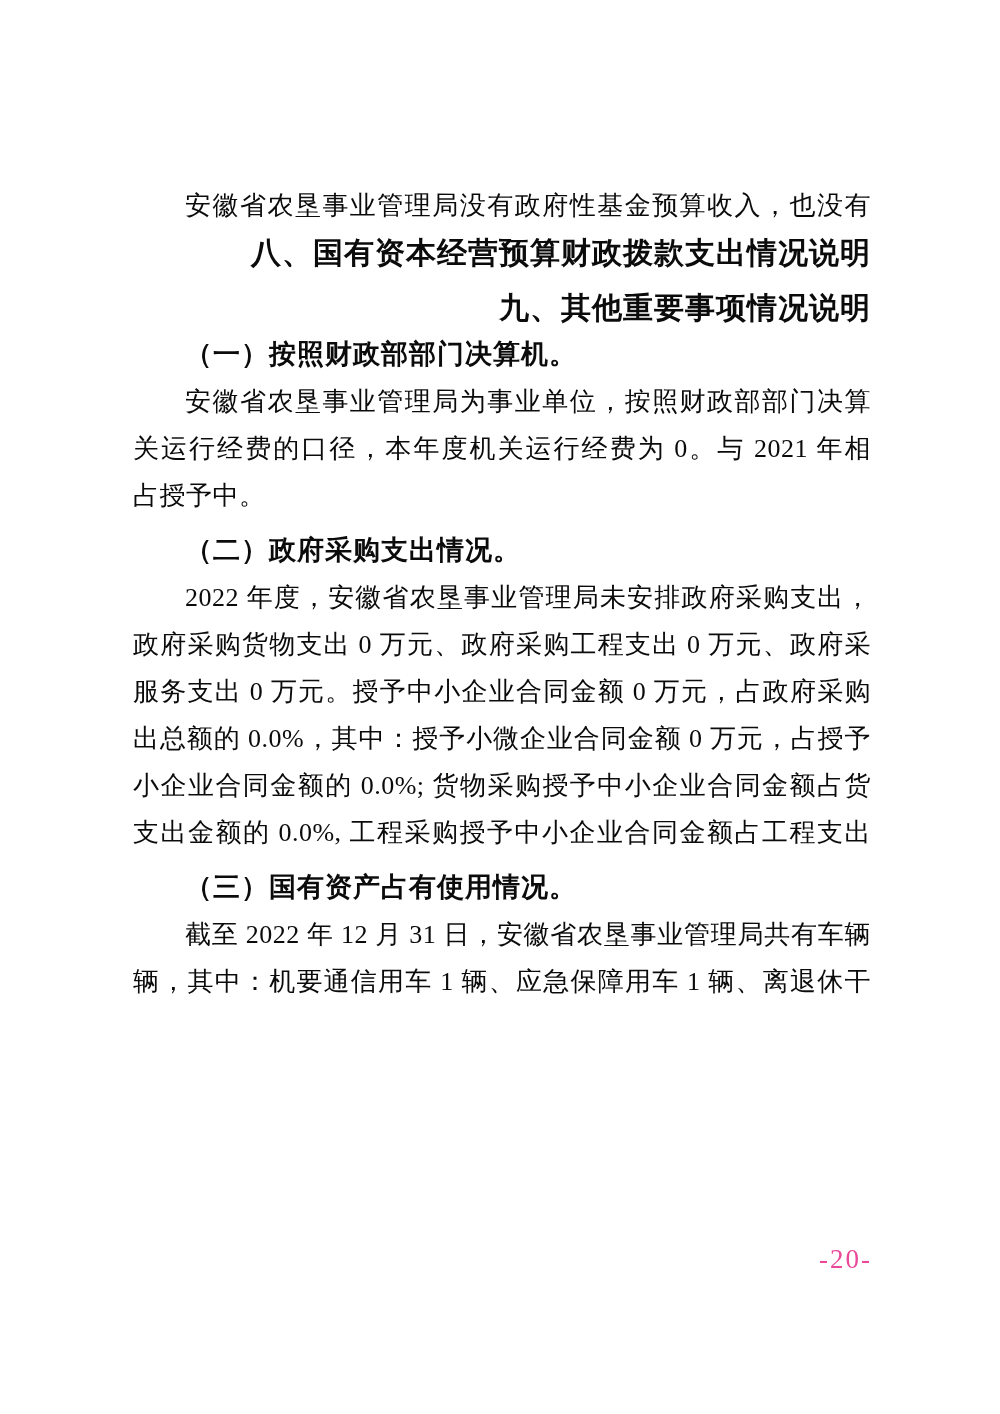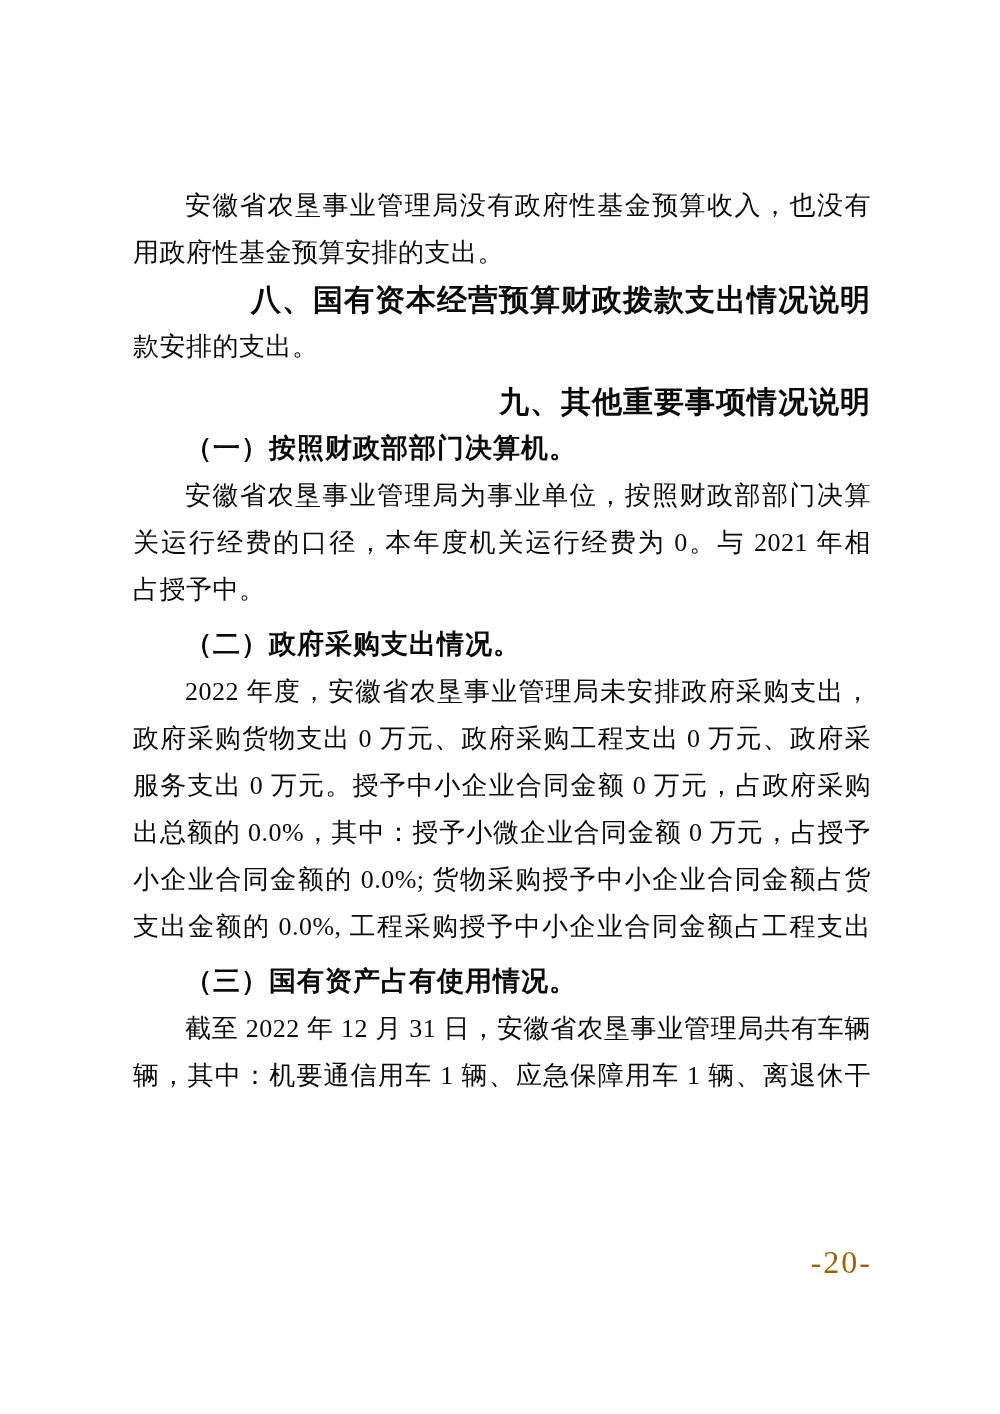--- a/index.html
+++ b/index.html
@@ -53,39 +53,37 @@
     font-family: "Liberation Serif", serif;
     font-weight: 700;
     font-size: 27px;
     letter-spacing: 1px;
   }
   .page-number {
     position: absolute;
     top: 1244px;
     right: 128px;
     font-family: "Liberation Serif", serif;
-    font-size: 32px;
+    font-size: 27px;
     letter-spacing: 2px;
-    color: #a16207;
+    color: #ec4899;
   }
 </style>
 </head>
 <body>
 
 <div class="page">
   <main class="doc-body">
       <div class="block body">
         <div class="line indent fill">安徽省农垦事业管理局没有政府性基金预算收入，也没有使</div>
-        <div class="line">用政府性基金预算安排的支出。</div>
       </div>
       <div class="block heading-hei">
         <div class="line indent">八、国有资本经营预算财政拨款支出情况说明</div>
       </div>
       <div class="block body">
-        <div class="line">款安排的支出。</div>
       </div>
       <div class="block heading-hei gap">
         <div class="line indent">九、其他重要事项情况说明</div>
       </div>
       <div class="block heading-kai">
         <div class="line indent">（一）按照财政部部门决算机。</div>
       </div>
       <div class="block body">
         <div class="line indent fill">安徽省农垦事业管理局为事业单位，按照财政部部门决算机</div>
         <div class="line fill">关运行经费的口径，本年度机关运行经费为 0。与 2021 年相比，</div>

